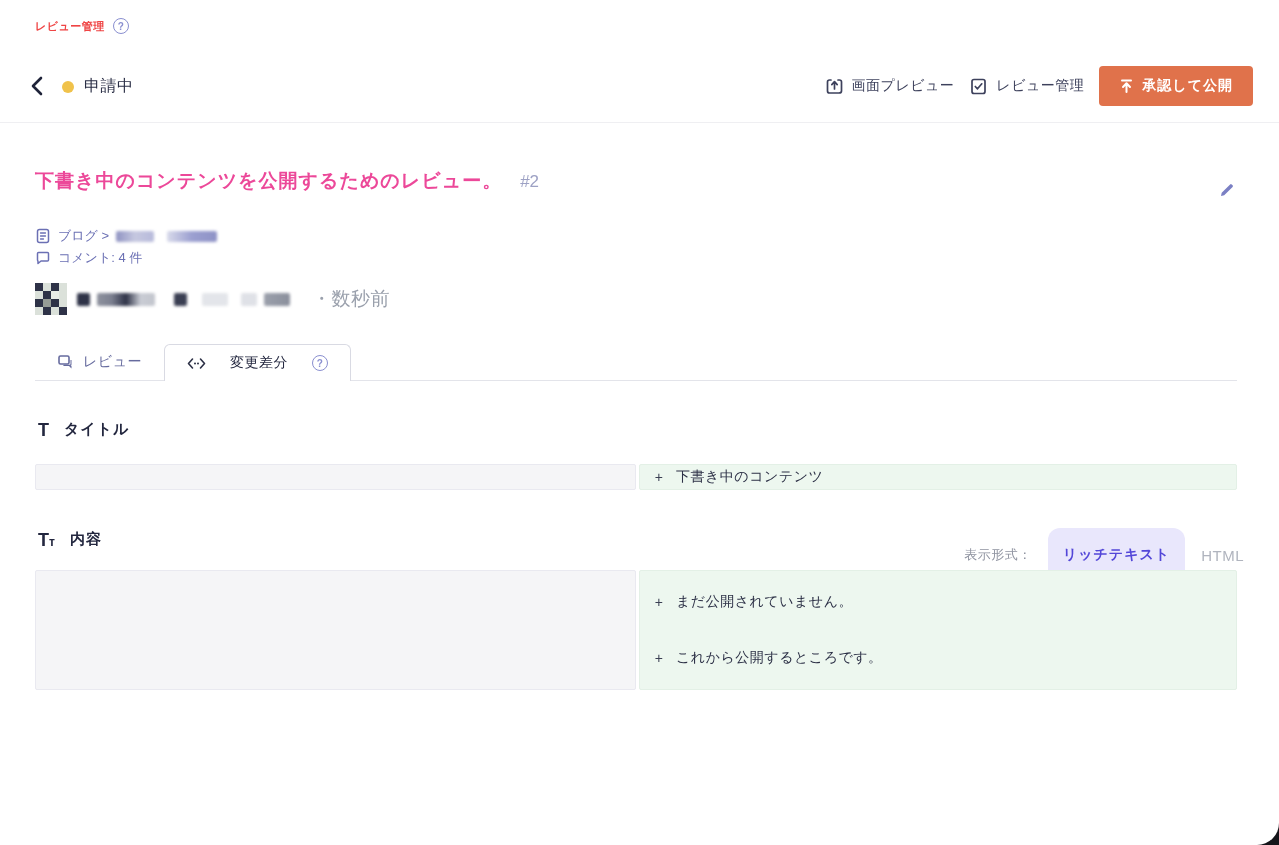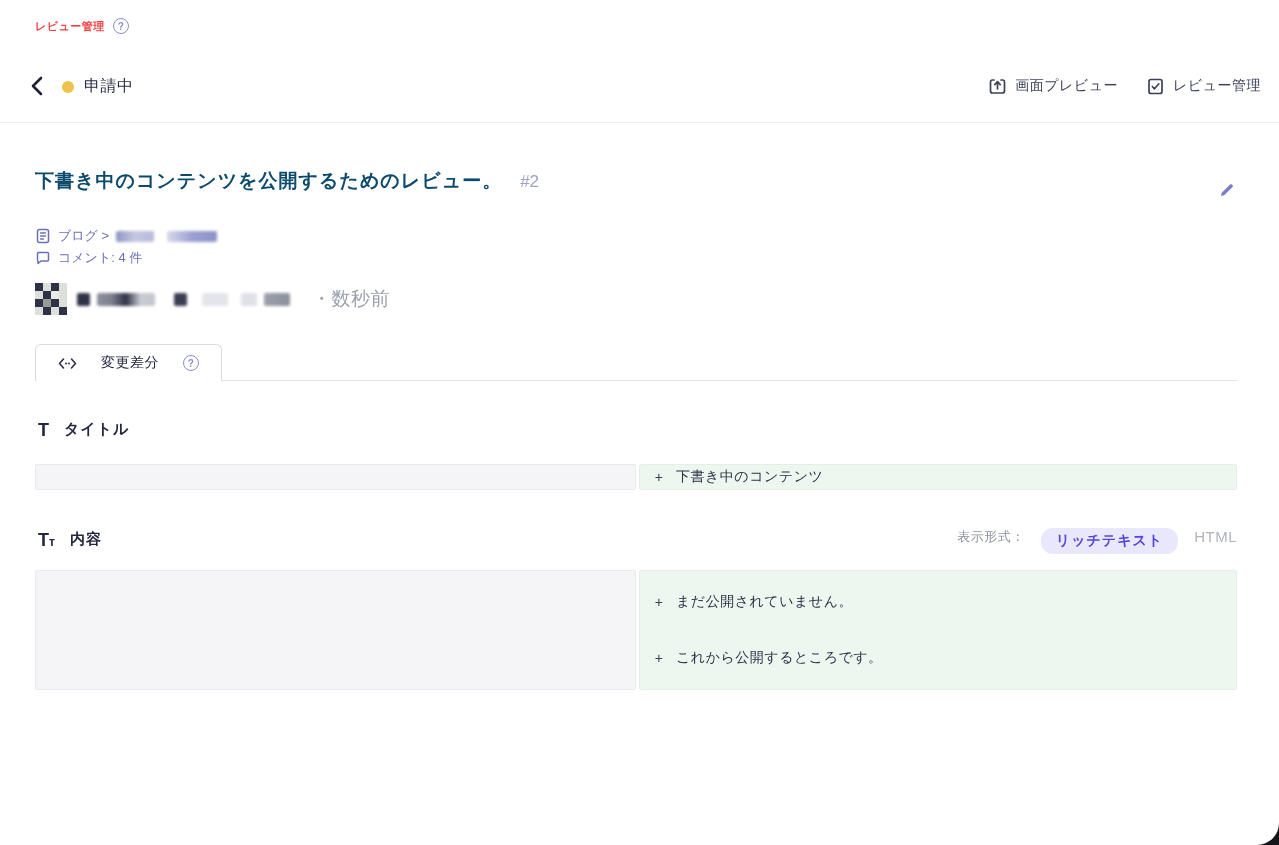--- a/index.html
+++ b/index.html
@@ -12,30 +12,30 @@
   .help-circle { display:inline-flex; align-items:center; justify-content:center;
     width:16px; height:16px; border:1.4px solid #8a8fd0; border-radius:50%;
     color:#8a8fd0; font-size:10px; font-weight:bold; }
 
   
   .action-bar { position:absolute; top:62px; left:0; right:0; height:48px; }
   .back-btn { position:absolute; left:26px; top:12px; width:24px; height:24px; cursor:pointer; }
   .status-wrap { position:absolute; left:62px; top:14px; display:flex; align-items:center; gap:10px; }
   .status-dot { width:12px; height:12px; border-radius:50%; background:#f0c24b; }
   .status-label { font-size:16px; color:#2a2e45; letter-spacing:.5px; }
-  .right-actions { position:absolute; right:18px; top:4px; height:40px; display:flex; align-items:center; gap:28px; }
+  .right-actions { position:absolute; right:26px; top:4px; height:40px; display:flex; align-items:center; gap:15px; }
   .toolbar-link { display:flex; align-items:center; gap:8px; font-size:14px; color:#3d415c; letter-spacing:.5px; cursor:pointer; }
   .approve-btn { display:flex; align-items:center; gap:8px; background:#e0724b; color:#fff;
     border:none; border-radius:4px; height:40px; padding:0 20px; font-size:14px; font-weight:bold;
     letter-spacing:1px; cursor:pointer; font-family:inherit; }
   .bar-divider { position:absolute; top:122px; left:0; width:100%; height:1px; background:#efeff2; }
 
   
   .review-title-row { position:absolute; top:168px; left:35px; display:flex; align-items:baseline; }
-  .review-title { font-size:19px; font-weight:bold; letter-spacing:1px; color:#0c4a6e; }
+  .review-title { font-size:19px; font-weight:bold; letter-spacing:1px; color:#ec4899; }
   .review-number { margin-left:18px; font-size:17px; color:#9da1c4; }
   .edit-pencil { position:absolute; top:180px; right:42px; width:20px; height:20px; cursor:pointer; }
 
   .meta-row { position:absolute; left:35px; display:flex; align-items:center; gap:7px;
     font-size:13px; color:#6b70b4; }
   .breadcrumb-row { top:227px;text-align:right; }
   .comment-row { top:249px; }
   .blur-block { display:inline-block; height:11px; border-radius:2px; filter:blur(1.5px); }
 
   
@@ -54,24 +54,24 @@
     border-radius:6px 6px 0 0; margin-bottom:-1px;gap:24px; }
 
   
   .section-heading { position:absolute; left:38px; display:flex; align-items:center; gap:15px; }
   .sh-title { top:420px; }
   .sh-content { top:530px; }
   .type-icon { font-size:18px; font-weight:bold; color:#23273f; line-height:1; }
   .type-icon .small-t { font-size:12px; }
   .section-label { font-size:15px; font-weight:bold; letter-spacing:1px; color:#23273f; }
 
-  .format-controls { position:absolute; top:528px; right:42px; display:flex; align-items:flex-start; gap:16px; }
+  .format-controls { position:absolute; top:528px; right:35px; display:flex; align-items:center; gap:16px; }
   .format-label { font-size:13px; color:#8f93a0; letter-spacing:.5px; }
   .format-pill { background:#e9e7fc; color:#5347d8; font-size:14px; font-weight:bold;
-    letter-spacing:1px; padding:4px 15px; border-radius:12px; border:none; cursor:pointer; font-family:inherit; }
+    letter-spacing:1px; padding:18px 15px; border-radius:12px; border:none; cursor:pointer; font-family:inherit; }
   .format-html { font-size:15px; color:#b0b4be; letter-spacing:.5px; cursor:pointer; }
 
   
   .diff-left { position:absolute; left:35px; width:601px; background:#f5f5f7; border:1px solid #e9e9f0; border-radius:2px; }
   .diff-right { position:absolute; left:639px; right:42px; background:#edf7ef; border:1px solid #e3f0e6; border-radius:2px; }
   .title-diff { top:464px; height:26px; }
   .content-diff { top:570px; height:120px; }
   .diff-line { display:flex; align-items:center; font-size:14px; color:#2c3046; letter-spacing:.5px; }
   .diff-marker { width:18px; text-align:center; margin-left:10px; color:#3a3e52; }
   .diff-text { margin-left:8px;text-align:center; }
@@ -114,20 +114,29 @@
     </div>
     <div class="toolbar-link">
       <span>
         <svg width="19" height="19" viewBox="0 0 19 19">
           <rect x="3" y="2.5" width="13" height="14" rx="2" fill="none" stroke="#3d415c" stroke-width="1.7"></rect>
           <path d="M6.3 9.5 L8.5 11.8 L12.8 6.8" fill="none" stroke="#3d415c" stroke-width="1.7" stroke-linecap="round" stroke-linejoin="round"></path>
         </svg>
       </span>
       <span>レビュー管理</span>
     </div>
+    <button class="approve-btn">
+      <span>
+        <svg width="15" height="16" viewBox="0 0 15 16">
+          <path d="M3 2.5 H12" stroke="#fff" stroke-width="2" stroke-linecap="round"></path>
+          <path d="M7.5 14 V6 M4 9 L7.5 5.3 L11 9" fill="none" stroke="#fff" stroke-width="2" stroke-linecap="round" stroke-linejoin="round"></path>
+        </svg>
+      </span>
+      <span>承認して公開</span>
+    </button>
   </div>
 </div>
 <div class="bar-divider"></div>
 
 <div class="review-title-row">
   <span class="review-title">下書き中のコンテンツを公開するためのレビュー。</span>
   <span class="review-number">#2</span>
 </div>
 <div class="edit-pencil">
   <svg width="20" height="20" viewBox="0 0 20 20">
@@ -180,20 +189,29 @@
     <span class="nb" style="width:58px; background:linear-gradient(90deg,#8e929e,#7c8090,#2e3247,#c9ccd4,#c2c5cd);"></span>
     <span class="nb" style="width:13px; margin-left:12px; background:#3a3e52;"></span>
     <span class="nb" style="width:26px; margin-left:8px; background:#e3e5ea;"></span>
     <span class="nb" style="width:16px; margin-left:6px; background:#dfe1e7;"></span>
     <span class="nb" style="width:26px; background:linear-gradient(90deg,#9ba0ab,#8a8f9c);"></span>
   </div>
   <span class="time-label">・数秒前</span>
 </div>
 
 <div class="tab-bar">
+  <div class="tab inactive">
+    <span>
+      <svg width="17" height="17" viewBox="0 0 17 17">
+        <rect x="2" y="2" width="10" height="8" rx="1.5" fill="none" stroke="#666b9e" stroke-width="1.6"></rect>
+        <path d="M6 12 H13 Q14.5 12 14.5 10.5 V6 H13.5 V10 Q13.5 10.8 12.7 10.8 H7 Z M12 12 L14.5 14.5 V12" fill="#666b9e"></path>
+      </svg>
+    </span>
+    <span>レビュー</span>
+  </div>
   <div class="tab active">
     <span>
       <svg width="19" height="15" viewBox="0 0 19 15">
         <path d="M5.5 3 L1.5 7.5 L5.5 12" fill="none" stroke="#2c3046" stroke-width="1.6" stroke-linecap="round" stroke-linejoin="round"></path>
         <path d="M13.5 3 L17.5 7.5 L13.5 12" fill="none" stroke="#2c3046" stroke-width="1.6" stroke-linecap="round" stroke-linejoin="round"></path>
         <circle cx="8" cy="7.5" r="1" fill="#2c3046"></circle>
         <circle cx="11" cy="7.5" r="1" fill="#2c3046"></circle>
       </svg>
     </span>
     <span>変更差分</span>

